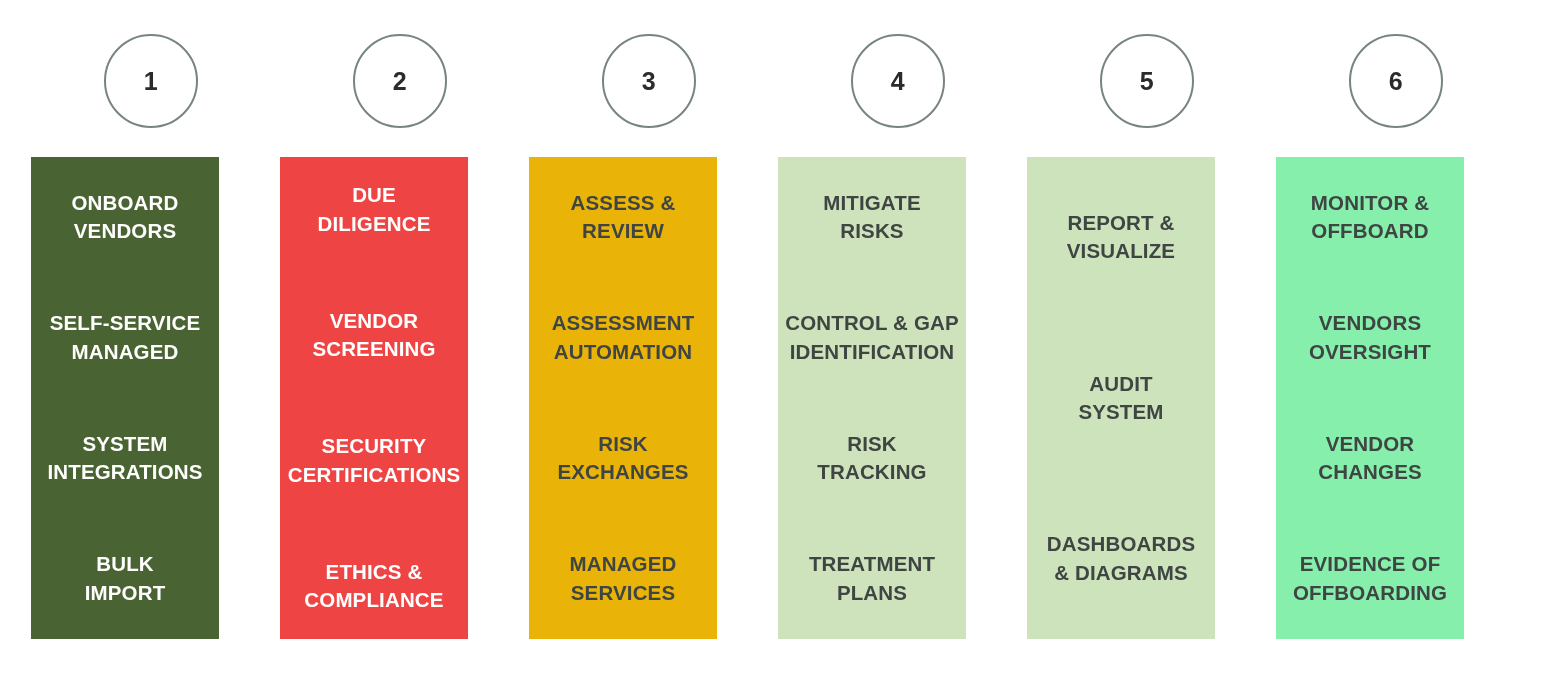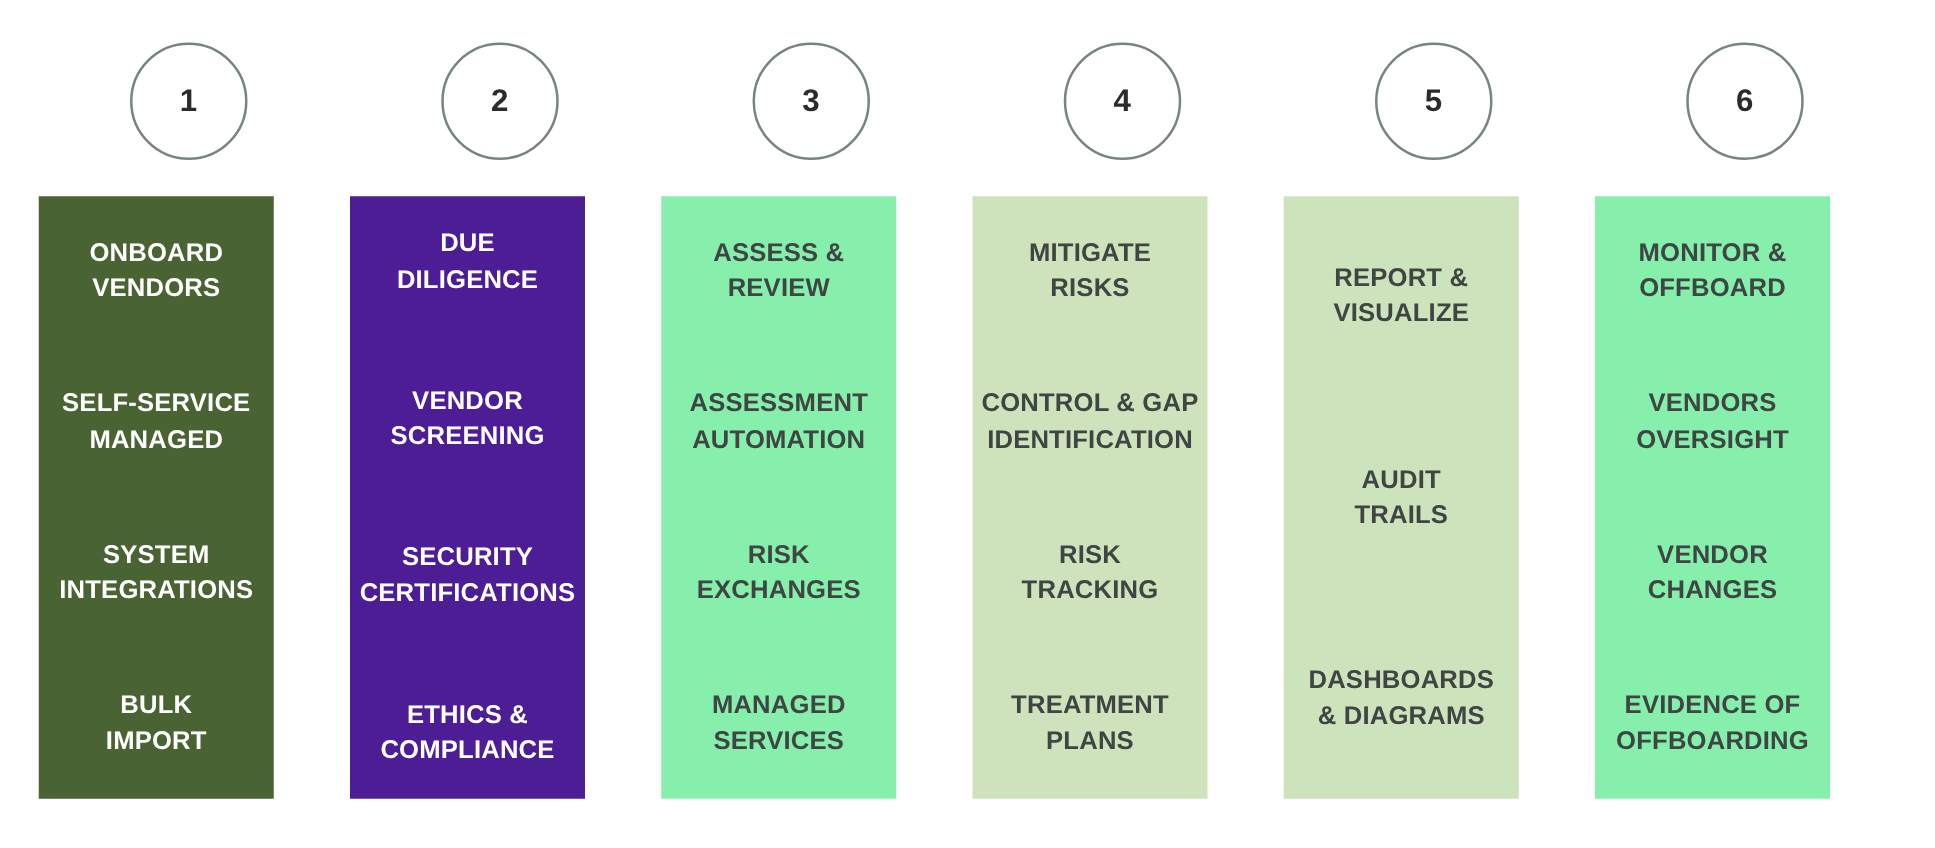--- a/index.html
+++ b/index.html
@@ -125,39 +125,39 @@
         </div>
         <div class="cell">
           <span class="txt">SYSTEM
 INTEGRATIONS</span>
         </div>
         <div class="cell">
           <span class="txt">BULK
 IMPORT</span>
         </div>
       </div>
-      <div class="col light-text" style="left: 280px; background: #4c1d95; gap: 20px;">
+      <div class="col light-text" style="left: 280px; background: #ef4444; gap: 20px;">
         <div class="cell">
           <span class="txt">DUE
 DILIGENCE</span>
         </div>
         <div class="cell">
           <span class="txt">VENDOR
 SCREENING</span>
         </div>
         <div class="cell">
           <span class="txt">SECURITY
 CERTIFICATIONS</span>
         </div>
         <div class="cell">
           <span class="txt">ETHICS &amp;
 COMPLIANCE</span>
         </div>
       </div>
-      <div class="col dark-text" style="left: 529px; background: #86efac;">
+      <div class="col dark-text" style="left: 529px; background: #eab308;">
         <div class="cell">
           <span class="txt">ASSESS &amp;
 REVIEW</span>
         </div>
         <div class="cell">
           <span class="txt">ASSESSMENT
 AUTOMATION</span>
         </div>
         <div class="cell">
           <span class="txt">RISK
@@ -186,21 +186,21 @@
 PLANS</span>
         </div>
       </div>
       <div class="col dark-text" style="left: 1027px; background: rgb(205, 227, 187);">
         <div class="cell">
           <span class="txt">REPORT &amp;
 VISUALIZE</span>
         </div>
         <div class="cell">
           <span class="txt">AUDIT
-TRAILS</span>
+SYSTEM</span>
         </div>
         <div class="cell">
           <span class="txt">DASHBOARDS
 &amp; DIAGRAMS</span>
         </div>
       </div>
       <div class="col dark-text" style="left: 1276px; background: #86efac;">
         <div class="cell">
           <span class="txt">MONITOR &amp;
 OFFBOARD</span>

